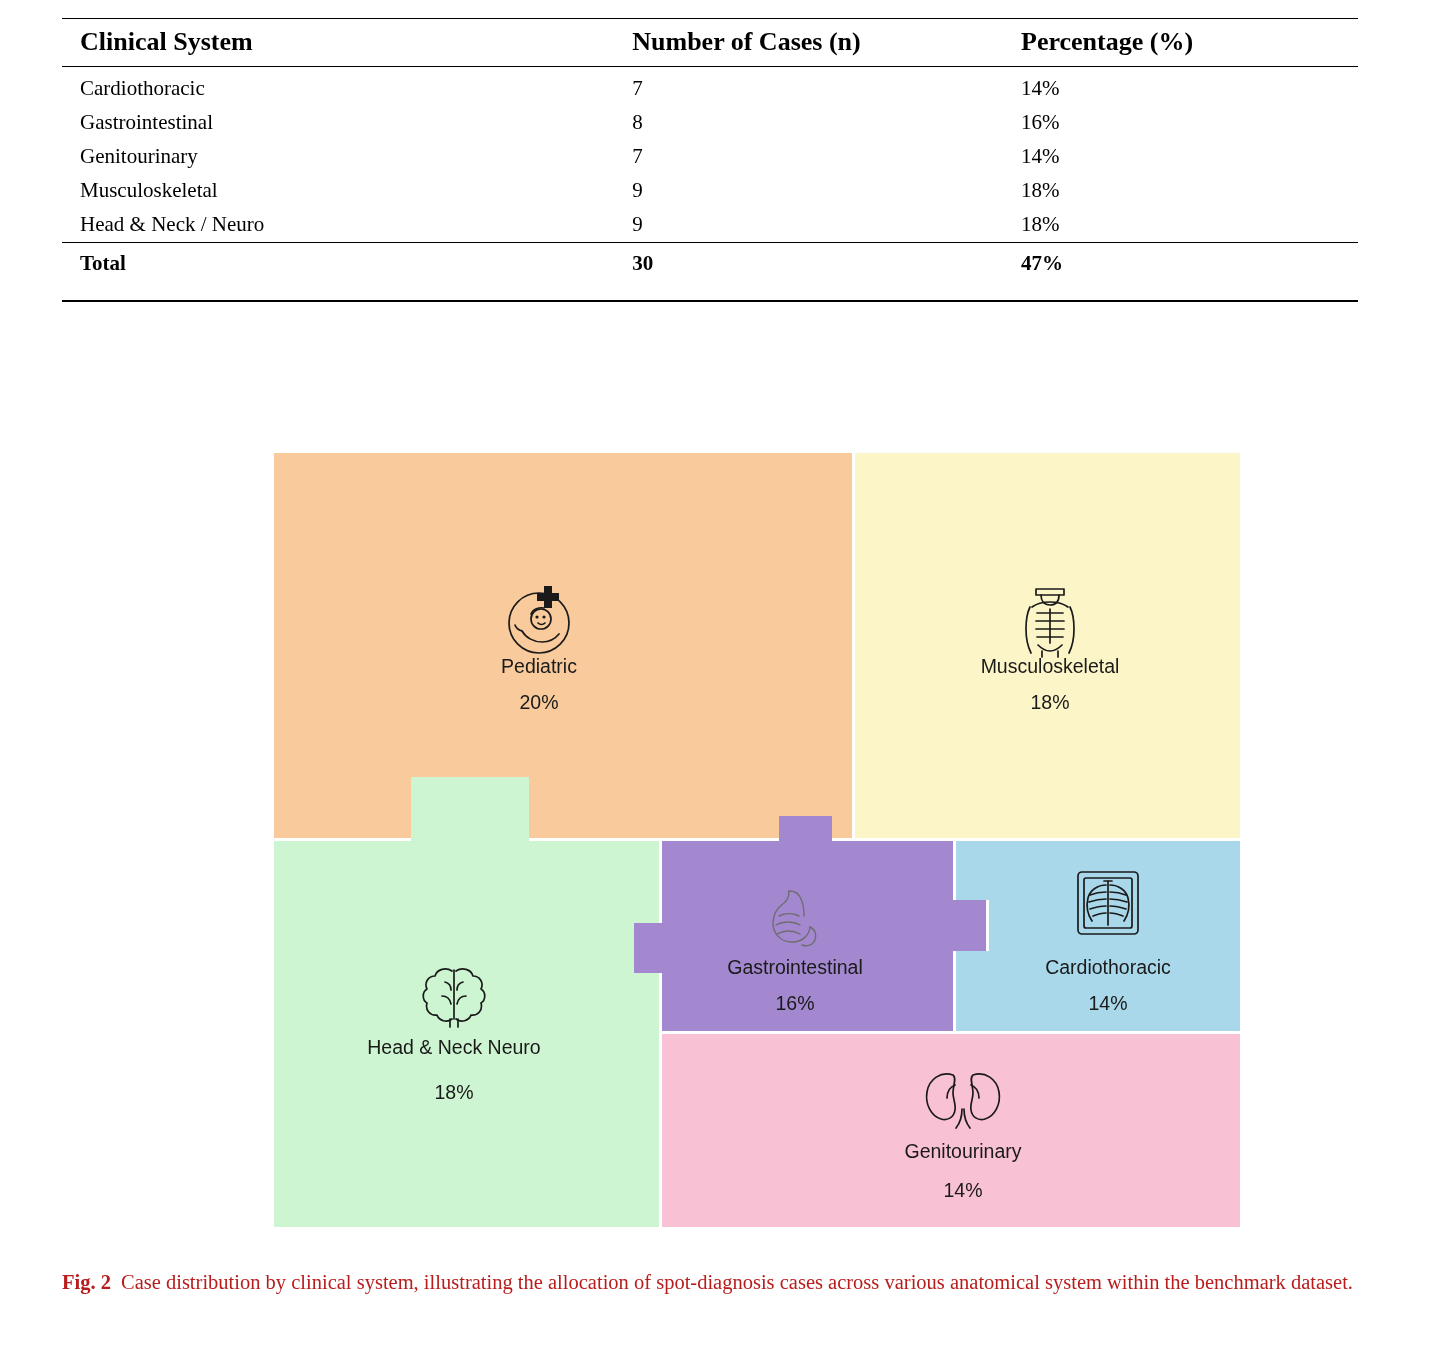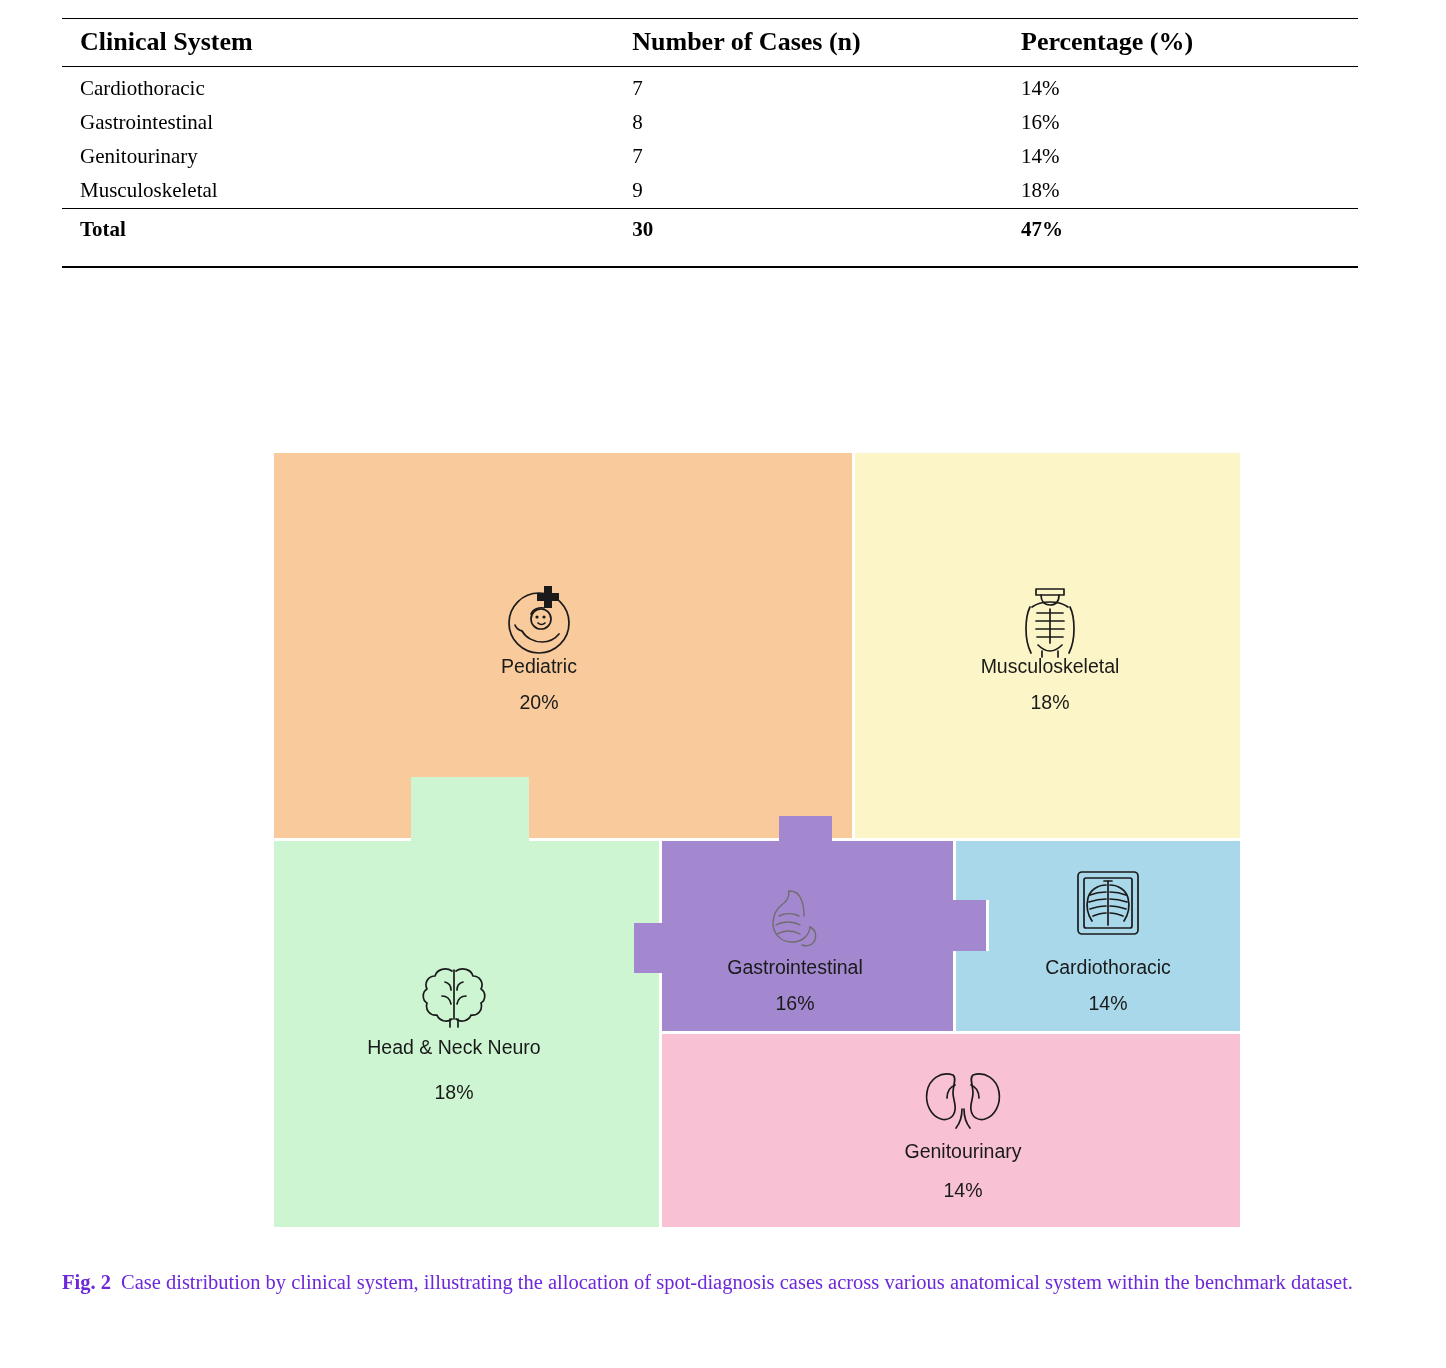--- a/index.html
+++ b/index.html
@@ -97,21 +97,21 @@
 
   
   .caption {
     position: absolute;
     left: 62px;
     top: 1268px;
     width: 1378px;
     font-family: "Liberation Serif", serif;
     font-size: 20.5px;
     line-height: 1.46;
-    color: #6d28d9;
+    color: #b91c1c;
   }
   .caption .cap-label { font-weight: bold; margin-right: 10px; }
 </style>
 </head>
 <body>
 
 <div class="table-wrap">
   <table class="stats">
     <thead>
       <tr class="rule-top rule-mid">
@@ -131,20 +131,25 @@
         <td class="col-cases">8</td>
         <td class="col-pct">16%</td>
       </tr>
       <tr>
         <td class="col-system">Genitourinary</td>
         <td class="col-cases">7</td>
         <td class="col-pct">14%</td>
       </tr>
       <tr>
         <td class="col-system">Musculoskeletal</td>
+        <td class="col-cases">9</td>
+        <td class="col-pct">18%</td>
+      </tr>
+      <tr>
+        <td class="col-system">Head &amp; Neck / Neuro</td>
         <td class="col-cases">9</td>
         <td class="col-pct">18%</td>
       </tr>
     </tbody>
     <tfoot class="total-row">
       <tr class="rule-mid rule-bot">
         <td class="col-system">Total</td>
         <td class="col-cases">30</td>
         <td class="col-pct">47%</td>
       </tr>

